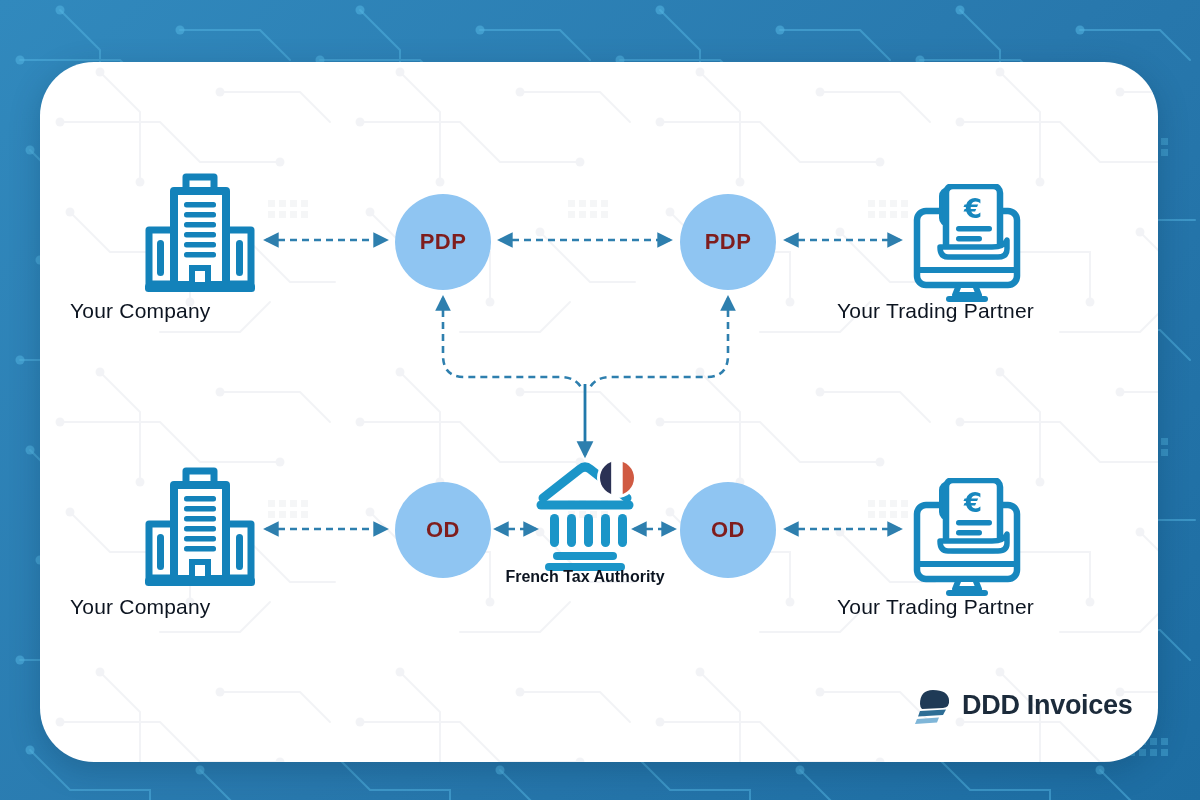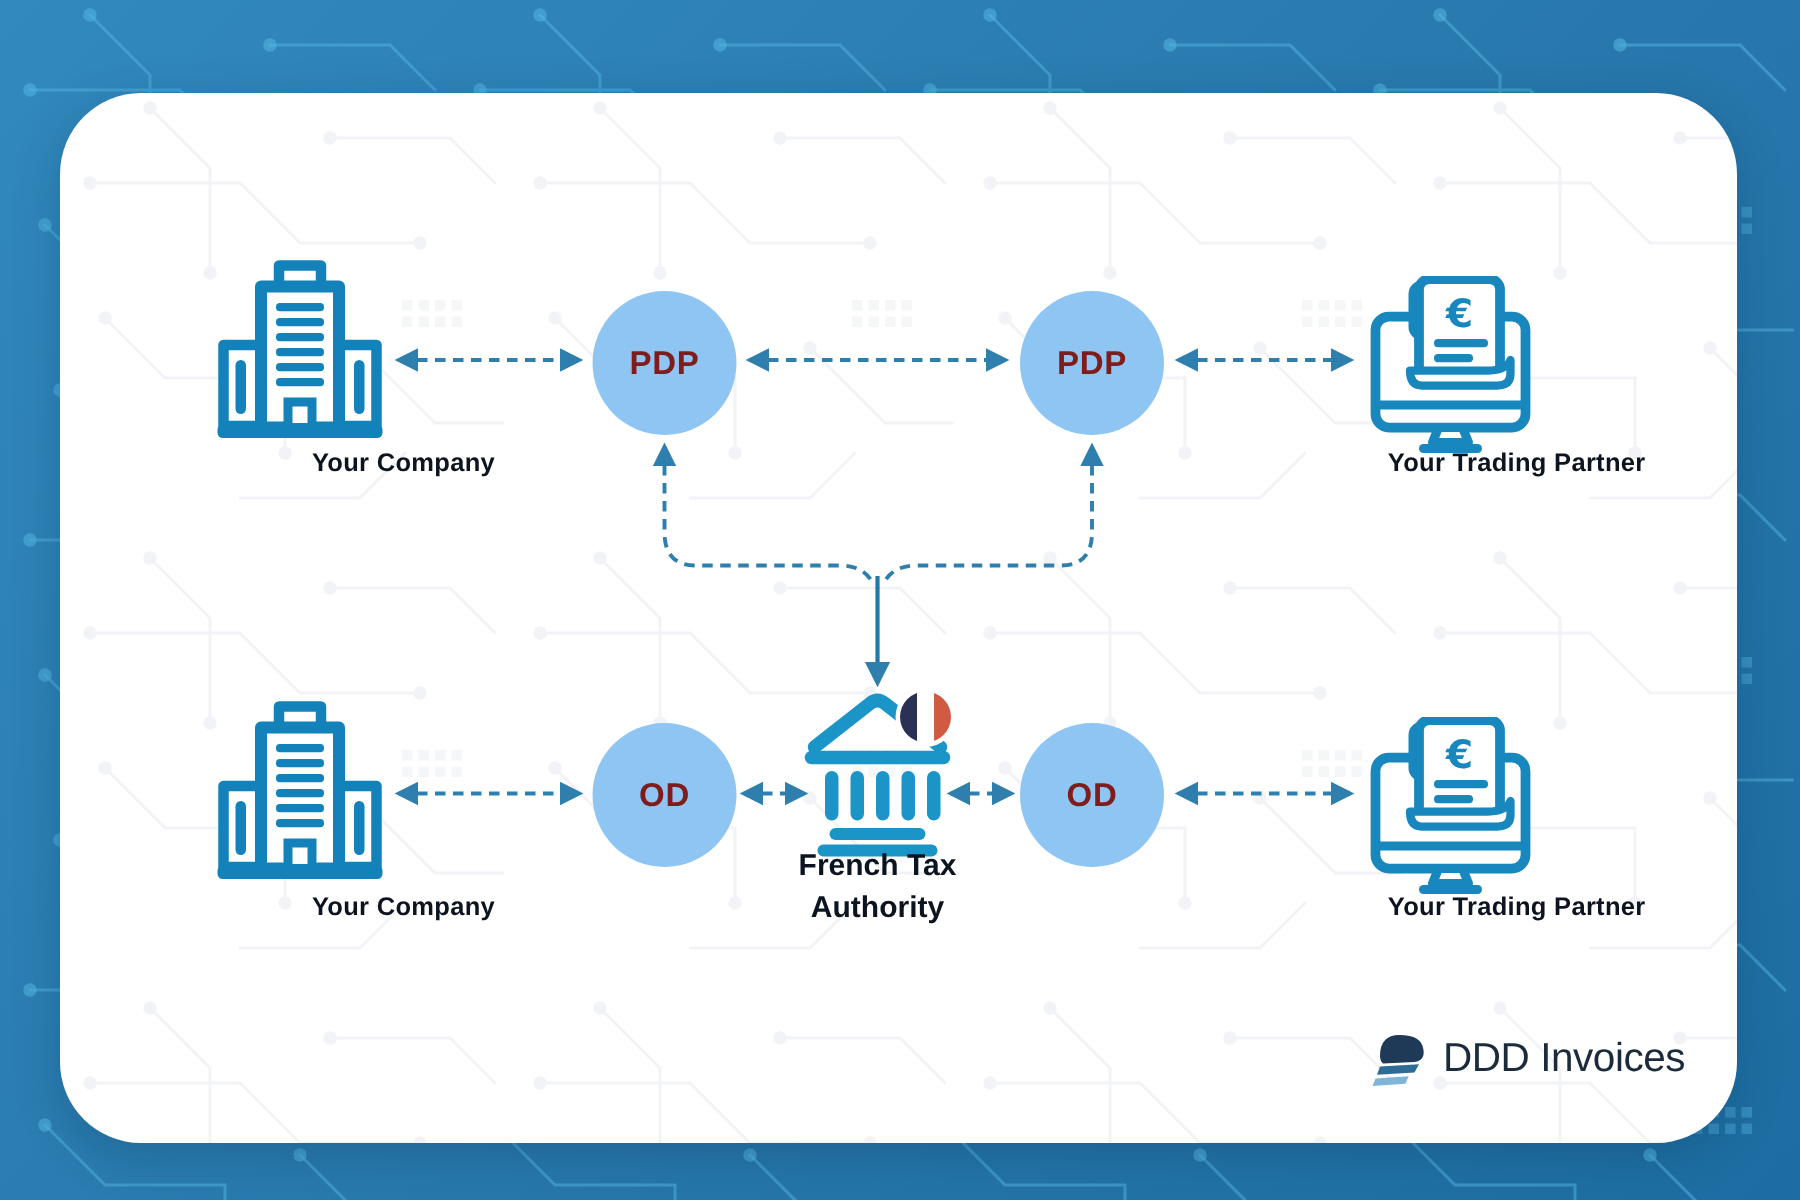--- a/index.html
+++ b/index.html
@@ -18,30 +18,30 @@
 
   .connector-layer { position:absolute; left:0; top:0; width:1200px; height:800px;
                      z-index:2; pointer-events:none; }
 
   .node-icon { position:absolute; z-index:3; }
 
   .node-circle { position:absolute; z-index:3; width:96px; height:96px; border-radius:50%;
                  background:#8fc5f2; display:flex; align-items:center; justify-content:center;
                  font-size:22px; font-weight:800; letter-spacing:.5px; color:#7f1d1d; }
 
-  .node-label { position:absolute; z-index:3; width:260px; text-align:right;
-                font-size:17px; font-weight:700; color:#0c1420; letter-spacing:.2px; }
+  .node-label { position:absolute; z-index:3; width:260px; text-align:left;
+                font-size:21px; font-weight:400; color:#0c1420; letter-spacing:.2px; }
 
   .authority-label { position:absolute; z-index:3; left:503px; top:563px; width:164px;
-                     text-align:center; font-size:20px; line-height:28px; font-weight:800;
+                     text-align:center; font-size:16px; line-height:28px; font-weight:800;
                      color:#0c1420; }
 
   .logo { position:absolute; z-index:3; left:912px; top:686px; display:flex;
           align-items:center; gap:8px; }
-  .logo-text { font-size:27px; font-weight:400; color:#1c2b3b; letter-spacing:-0.3px; }
+  .logo-text { font-size:27px; font-weight:700; color:#1c2b3b; letter-spacing:-0.3px; }
 </style>
 </head>
 <body>
 
 <div class="stage">
 
   <svg class="bg-circuit" viewBox="0 0 1200 800" xmlns="http://www.w3.org/2000/svg">
     <defs>
       <pattern id="circuitBlue" width="300" height="300" patternUnits="userSpaceOnUse">
         <g stroke="#4fb0de" stroke-width="2" fill="none" stroke-linecap="round" opacity="0.55">

